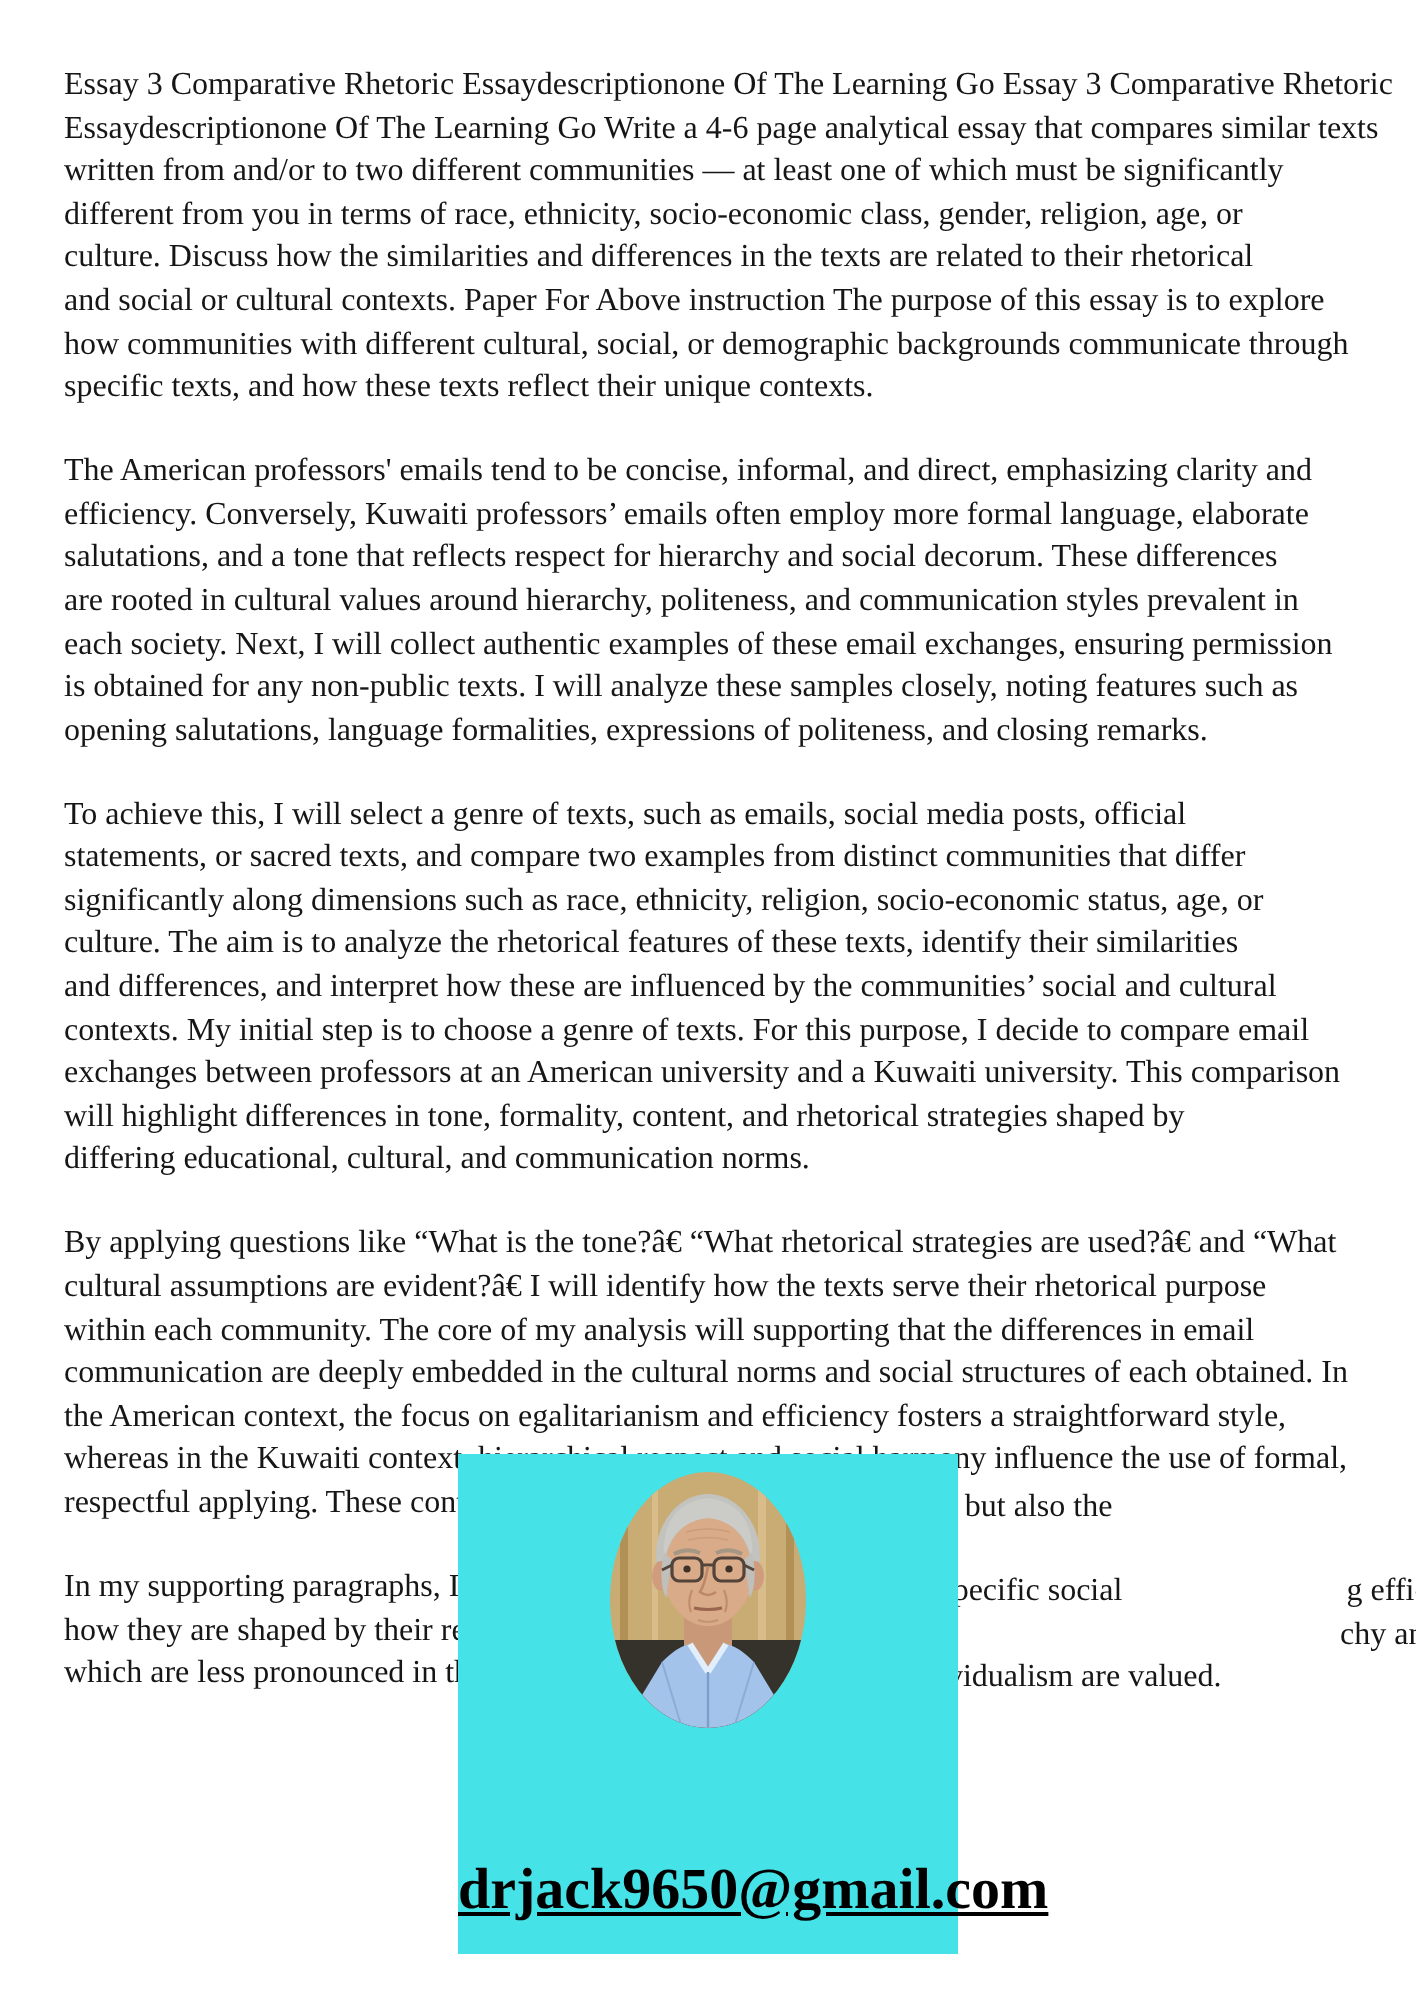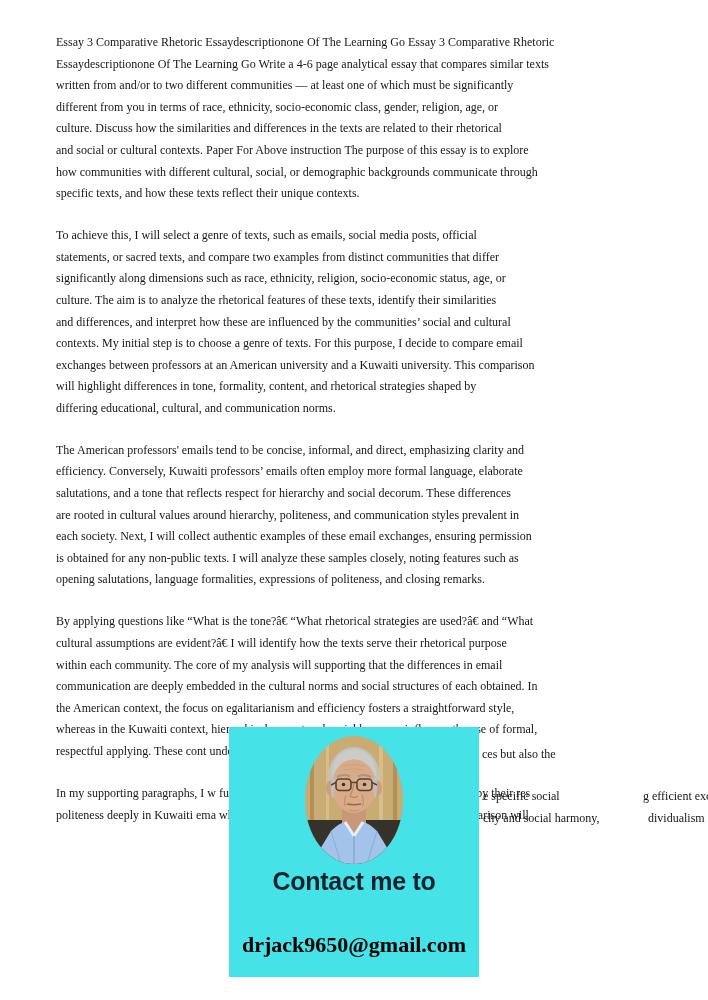--- a/index.html
+++ b/index.html
@@ -1,22 +1,22 @@
 <!DOCTYPE html>
 <html style="--promo-bg: #45E2E8; --promo-fg: #14222E; --promo-email: #000000;"><head>
 <meta charset="utf-8">
 <style>
   html,body{margin:0;padding:0;}
   body{
     width:708px;height:1000px;background:#ffffff;position:relative;overflow:hidden;
     font-family:"Liberation Serif", serif;color:#161616;
   }
   .doc{
-    position:absolute;left:56px;top:32px;width:624px;
-    font-size:12px;line-height:21.6px;
+    position:absolute;left:32px;top:32px;width:624px;
+    font-size:16px;line-height:21.6px;
   }
   .para{margin:0 0 20.4px 0;}
   .line{white-space:nowrap;position:relative;height:21.6px;}
   .fr{position:absolute;top:0;}
   
   .promo{
     position:absolute;left:229px;top:727px;width:250px;height:250px;
     background:var(--promo-bg,#45e2e8);z-index:10;text-align:center;
   }
   .photo{
@@ -26,59 +26,59 @@
   .photo svg{display:block;}
   .promo-heading{
     position:absolute;top:139px;left:0;width:100%;
     font-family:"Liberation Sans", sans-serif;font-weight:700;
     font-size:25px;line-height:30px;letter-spacing:-0.3px;
     color:var(--promo-fg,#14222e);
   }
   .promo-email{
     position:absolute;top:205px;left:0;width:100%;
     font-family:"Liberation Serif", serif;font-weight:700;
-    font-size:22px;line-height:26px;color:var(--promo-email,#000000);
+    font-size:29px;line-height:26px;color:var(--promo-email,#000000);text-decoration:underline;
   }
 </style>
 </head>
 <body>
 
 <div class="doc">
 
   <p class="para">
     <span class="line">Essay 3 Comparative Rhetoric Essaydescriptionone Of The Learning Go Essay 3 Comparative Rhetoric</span>
     <span class="line">Essaydescriptionone Of The Learning Go Write a 4-6 page analytical essay that compares similar texts</span>
     <span class="line">written from and/or to two different communities — at least one of which must be significantly</span>
     <span class="line">different from you in terms of race, ethnicity, socio-economic class, gender, religion, age, or</span>
     <span class="line">culture. Discuss how the similarities and differences in the texts are related to their rhetorical</span>
     <span class="line">and social or cultural contexts. Paper For Above instruction The purpose of this essay is to explore</span>
     <span class="line">how communities with different cultural, social, or demographic backgrounds communicate through</span>
     <span class="line">specific texts, and how these texts reflect their unique contexts.</span>
   </p>
 
   <p class="para">
+    <span class="line">The American professors' emails tend to be concise, informal, and direct, emphasizing clarity and</span>
+    <span class="line">efficiency. Conversely, Kuwaiti professors’ emails often employ more formal language, elaborate</span>
+    <span class="line">salutations, and a tone that reflects respect for hierarchy and social decorum. These differences</span>
+    <span class="line">are rooted in cultural values around hierarchy, politeness, and communication styles prevalent in</span>
+    <span class="line">each society. Next, I will collect authentic examples of these email exchanges, ensuring permission</span>
+    <span class="line">is obtained for any non-public texts. I will analyze these samples closely, noting features such as</span>
+    <span class="line">opening salutations, language formalities, expressions of politeness, and closing remarks.</span>
+  </p>
+
+  <p class="para">
     <span class="line">To achieve this, I will select a genre of texts, such as emails, social media posts, official</span>
     <span class="line">statements, or sacred texts, and compare two examples from distinct communities that differ</span>
     <span class="line">significantly along dimensions such as race, ethnicity, religion, socio-economic status, age, or</span>
     <span class="line">culture. The aim is to analyze the rhetorical features of these texts, identify their similarities</span>
     <span class="line">and differences, and interpret how these are influenced by the communities’ social and cultural</span>
     <span class="line">contexts. My initial step is to choose a genre of texts. For this purpose, I decide to compare email</span>
     <span class="line">exchanges between professors at an American university and a Kuwaiti university. This comparison</span>
     <span class="line">will highlight differences in tone, formality, content, and rhetorical strategies shaped by</span>
     <span class="line">differing educational, cultural, and communication norms.</span>
-  </p>
-
-  <p class="para">
-    <span class="line">The American professors' emails tend to be concise, informal, and direct, emphasizing clarity and</span>
-    <span class="line">efficiency. Conversely, Kuwaiti professors’ emails often employ more formal language, elaborate</span>
-    <span class="line">salutations, and a tone that reflects respect for hierarchy and social decorum. These differences</span>
-    <span class="line">are rooted in cultural values around hierarchy, politeness, and communication styles prevalent in</span>
-    <span class="line">each society. Next, I will collect authentic examples of these email exchanges, ensuring permission</span>
-    <span class="line">is obtained for any non-public texts. I will analyze these samples closely, noting features such as</span>
-    <span class="line">opening salutations, language formalities, expressions of politeness, and closing remarks.</span>
   </p>
 
   <p class="para">
     <span class="line">By applying questions like “What is the tone?â€ “What rhetorical strategies are used?â€ and “What</span>
     <span class="line">cultural assumptions are evident?â€ I will identify how the texts serve their rhetorical purpose</span>
     <span class="line">within each community. The core of my analysis will supporting that the differences in email</span>
     <span class="line">communication are deeply embedded in the cultural norms and social structures of each obtained. In</span>
     <span class="line">the American context, the focus on egalitarianism and efficiency fosters a straightforward style,</span>
     <span class="line">whereas in the Kuwaiti context, hierarchical respect and social harmony influence the use of formal,</span>
     <span class="line">
@@ -170,16 +170,15 @@
 
       <path d="M41,59 Q38.5,65 40.5,70" stroke="#c18d6b" stroke-width="1.1" fill="none"></path>
       <path d="M57,59 Q59.5,65 57.5,70" stroke="#c18d6b" stroke-width="1.1" fill="none"></path>
 
       <path d="M42,68 Q49,69.5 56,68" stroke="#9b6550" stroke-width="1.6" fill="none"></path>
 
       <path d="M44,74 Q49,76 54,74" stroke="#c18d6b" stroke-width="1" fill="none" opacity="0.8"></path>
     </svg>
   </div>
   <div class="promo-heading">
-    <div>Contact me to</div>
   </div>
   <div class="promo-email">drjack9650@gmail.com</div>
 </div>
 
 </body></html>

